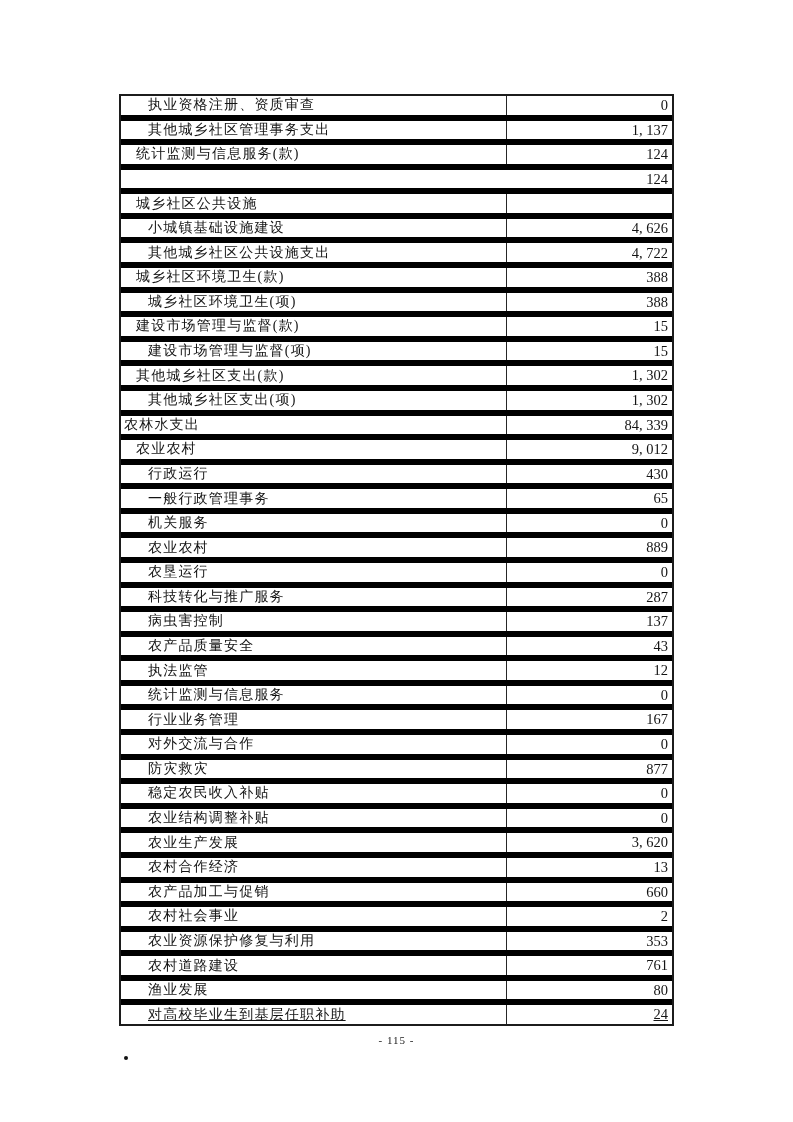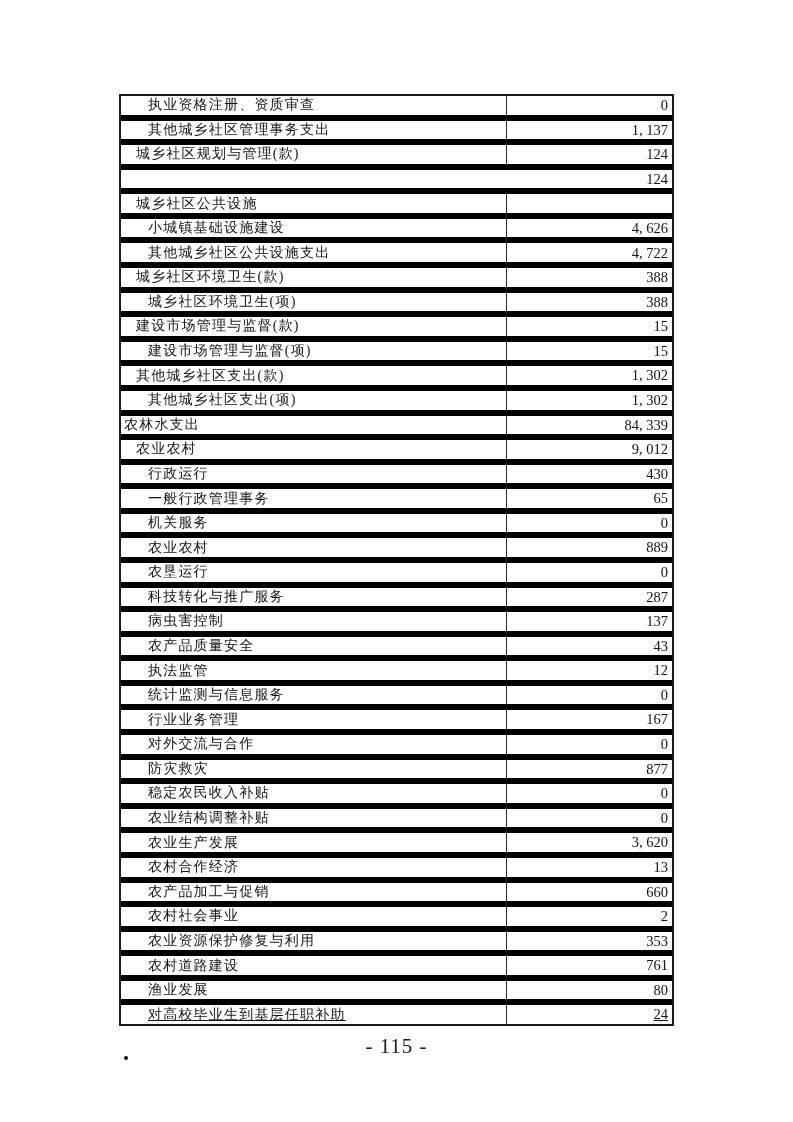--- a/index.html
+++ b/index.html
@@ -55,21 +55,21 @@
     justify-content: flex-end;
     padding-right: 4px;
     font-size: 14.5px;
   }
   #page-footer {
     position: absolute;
     left: 0;
     top: 1034px;
     width: 100%;
     text-align: center;
-    font-size: 21px;
+    font-size: 11px;
     letter-spacing: 1px;
     color: #1a1a1a;
   }
   #stray-dot {
     position: absolute;
     left: 124px;
     top: 1056px;
     width: 4px;
     height: 4px;
     background: #111111;
@@ -92,21 +92,21 @@
       <div class="row">
         <div class="cell cell-label ind2">
           <span>其他城乡社区管理事务支出</span>
         </div>
         <div class="cell cell-value">
           <span>1, 137</span>
         </div>
       </div>
       <div class="row">
         <div class="cell cell-label ind1">
-          <span>城乡社区规划与管理(款)</span>
+          <span>统计监测与信息服务(款)</span>
         </div>
         <div class="cell cell-value">
           <span>124</span>
         </div>
       </div>
       <div class="row">
         <div class="cell cell-value">
           <span>124</span>
         </div>
       </div>

